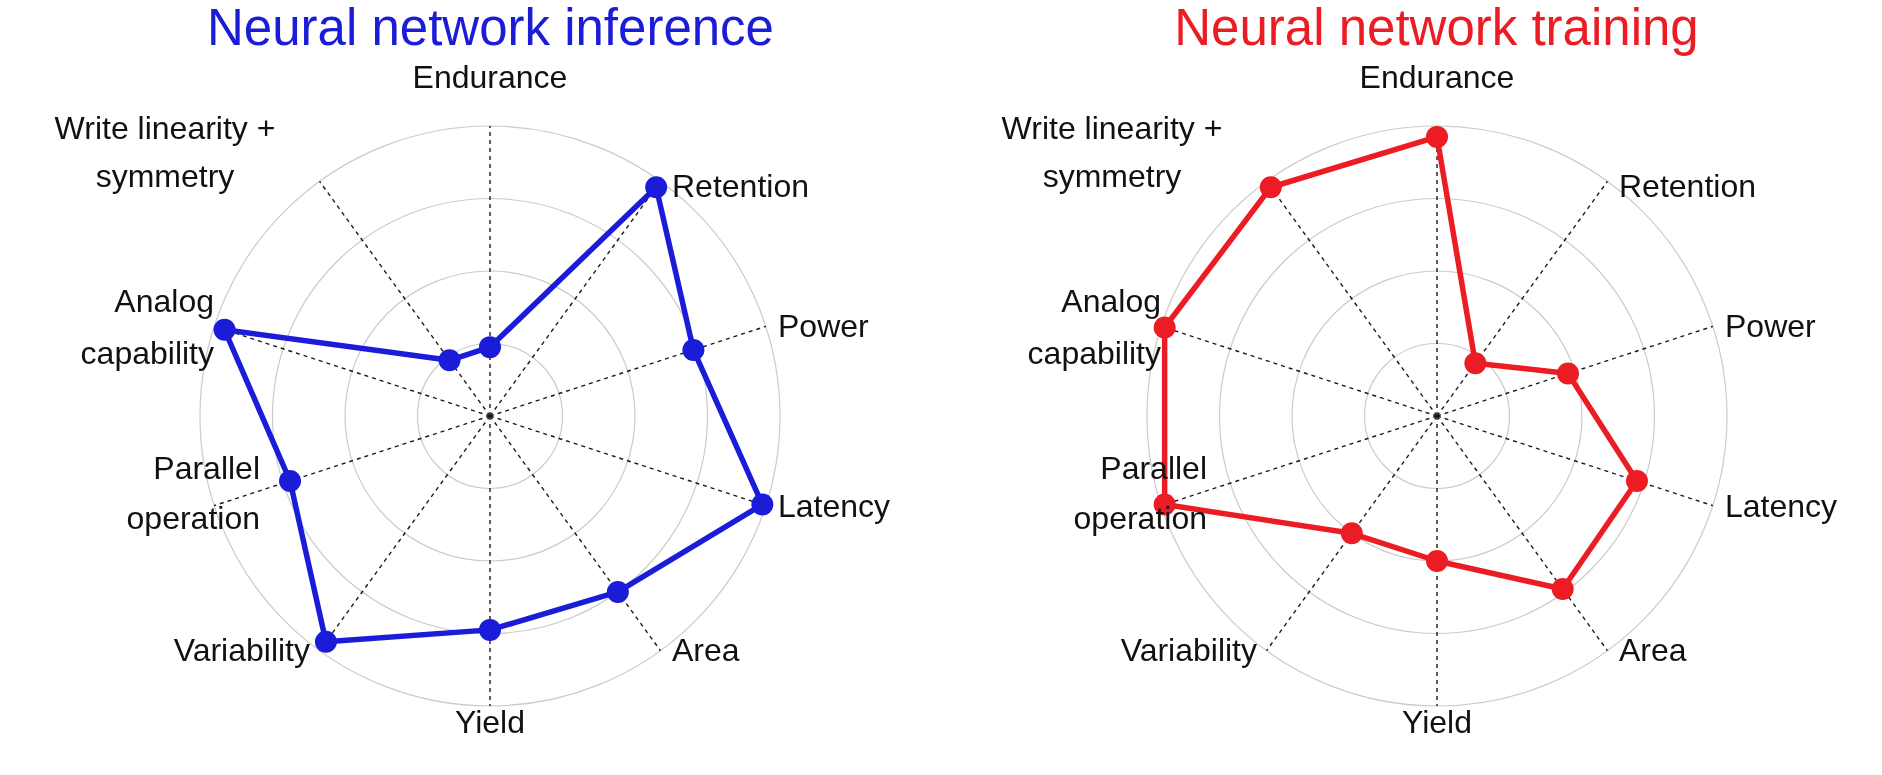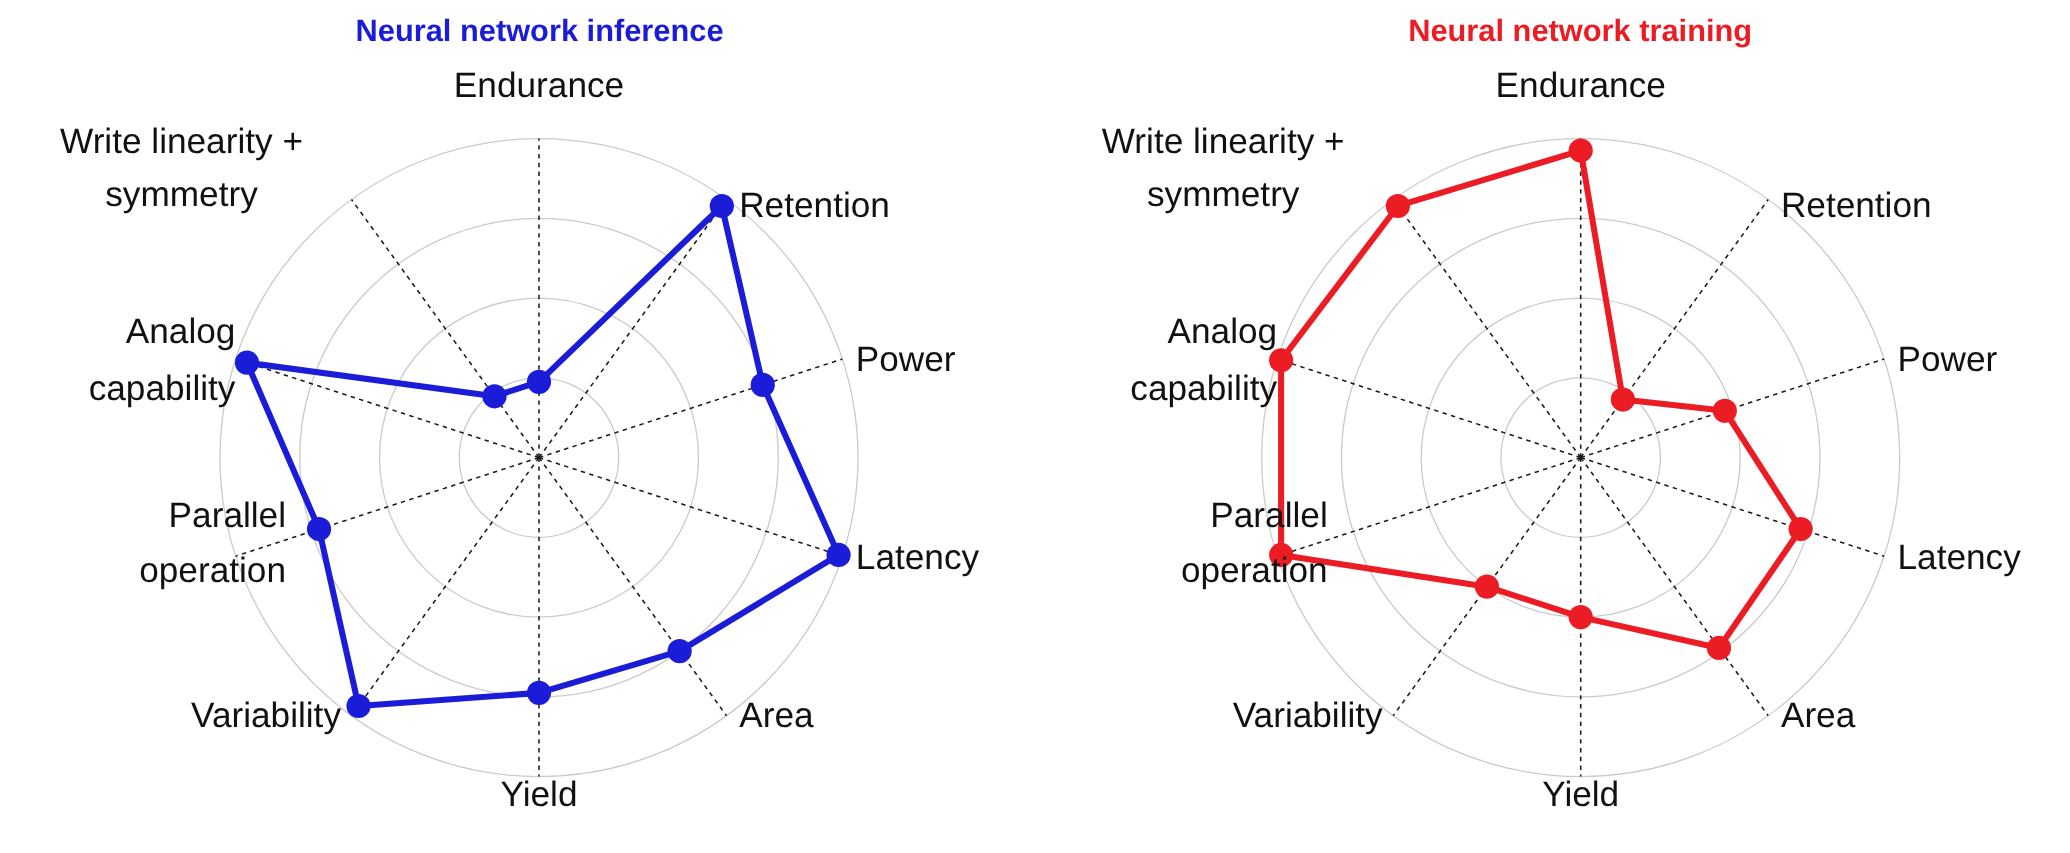--- a/index.html
+++ b/index.html
@@ -1,20 +1,20 @@
 <!DOCTYPE html>
 <html><head>
 <meta charset="utf-8">
 <style>
   html,body{margin:0;padding:0;background:#ffffff;}
   body{width:1882px;height:775px;overflow:hidden;font-family:"Liberation Sans",sans-serif;}
   .charts-row{display:flex;width:1882px;height:775px;}
   .chart-panel{position:relative;width:941px;height:775px;}
   .chart-title{position:absolute;top:6px;left:0;width:941px;text-align:center;
-               font-size:28px;font-weight:bold;line-height:44px;white-space:nowrap;}
+               font-size:51px;font-weight:normal;line-height:44px;white-space:nowrap;}
   .chart-title.t0{transform:translateX(20px);}
   .chart-title.t1{transform:translateX(25px);}
   svg{position:absolute;left:0;top:0;}
   svg text{font-family:"Liberation Sans",sans-serif;font-size:32px;fill:#111111;}
 </style>
 </head>
 <body>
 
 <div class="charts-row">
   <div class="chart-panel">

